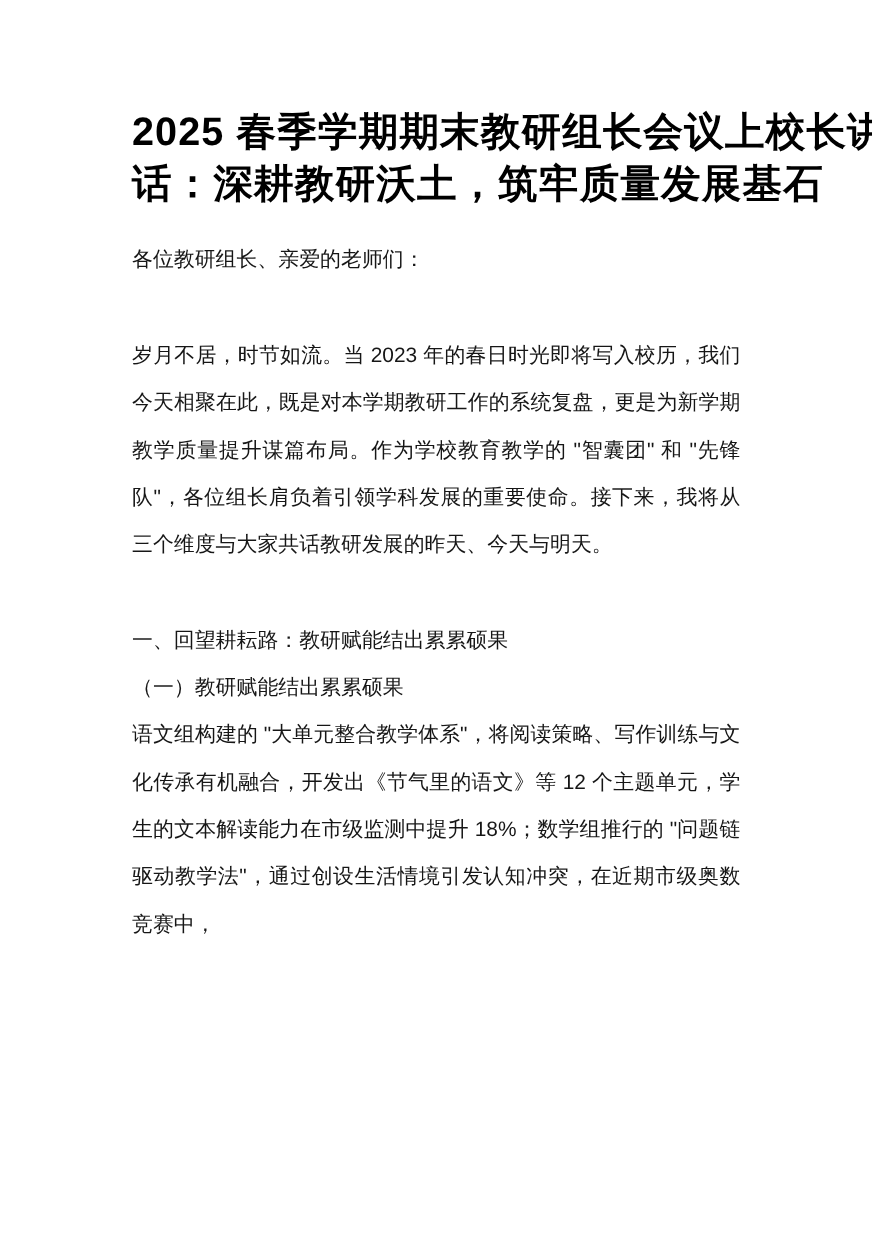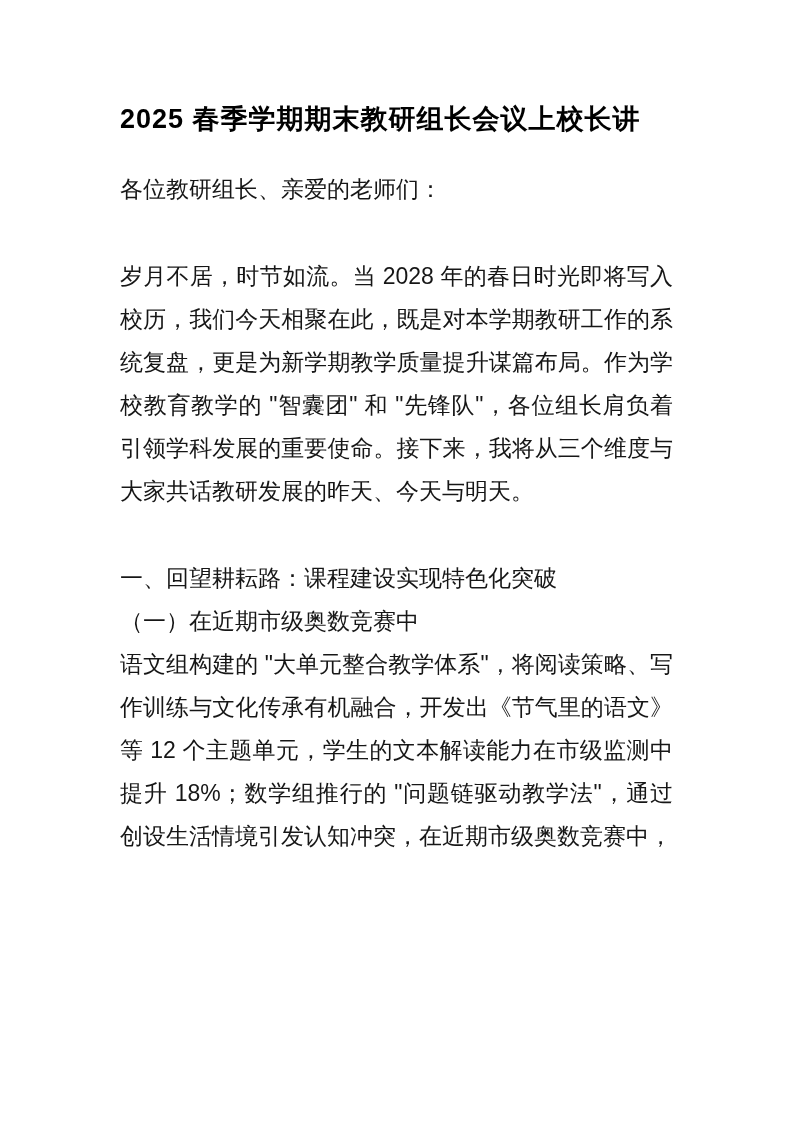--- a/index.html
+++ b/index.html
@@ -13,51 +13,53 @@
     overflow: hidden;
   }
   .page {
     width: 793px;
     height: 1122px;
     padding: 0 120px;
     background: #ffffff;
   }
   .doc-title {
     margin: 96px 0 25px 0;
-    font-size: 27px;
+    font-size: 36px;
     line-height: 47px;
     font-weight: 700;
+    text-align: center;
     color: #000000;
     letter-spacing: 1px;
   }
   .title-line { display: block; white-space: nowrap; }
   .para {
-    font-size: 23px;
+    font-size: 19px;
     line-height: 43px;
     margin: 0 0 44px 0;
     text-align: justify;
     text-align-last: left;
     word-break: break-all;
   }
   .para.tight { margin-bottom: 0; }
 </style>
 </head>
 <body>
 
 <div class="page">
 
   <h1 class="doc-title">
     <span class="title-line">2025 春季学期期末教研组长会议上校长讲</span>
+    <span class="title-line">话：深耕教研沃土，筑牢质量发展基石</span>
   </h1>
 
   <p class="para">各位教研组长、亲爱的老师们：</p>
 
 
-  <p class="para">岁月不居，时节如流。当 2028 年的春日时光即将写入校历，我们今天相聚在此，既是对本学期教研工作的系统复盘，更是为新学期教学质量提升谋篇布局。作为学校教育教学的 "智囊团" 和 "先锋队"，各位组长肩负着引领学科发展的重要使命。接下来，我将从三个维度与大家共话教研发展的昨天、今天与明天。</p>
+  <p class="para">岁月不居，时节如流。当 2023 年的春日时光即将写入校历，我们今天相聚在此，既是对本学期教研工作的系统复盘，更是为新学期教学质量提升谋篇布局。作为学校教育教学的 "智囊团" 和 "先锋队"，各位组长肩负着引领学科发展的重要使命。接下来，我将从三个维度与大家共话教研发展的昨天、今天与明天。</p>
 
-  <p class="para tight">一、回望耕耘路：课程建设实现特色化突破</p>
+  <p class="para tight">一、回望耕耘路：教研赋能结出累累硕果</p>
 
 
-  <p class="para tight">（一）在近期市级奥数竞赛中</p>
+  <p class="para tight">（一）教研赋能结出累累硕果</p>
 
   <p class="para">语文组构建的 "大单元整合教学体系"，将阅读策略、写作训练与文化传承有机融合，开发出《节气里的语文》等 12 个主题单元，学生的文本解读能力在市级监测中提升 18%；数学组推行的 "问题链驱动教学法"，通过创设生活情境引发认知冲突，在近期市级奥数竞赛中，</p>
 
 </div>
 
 </body></html>

